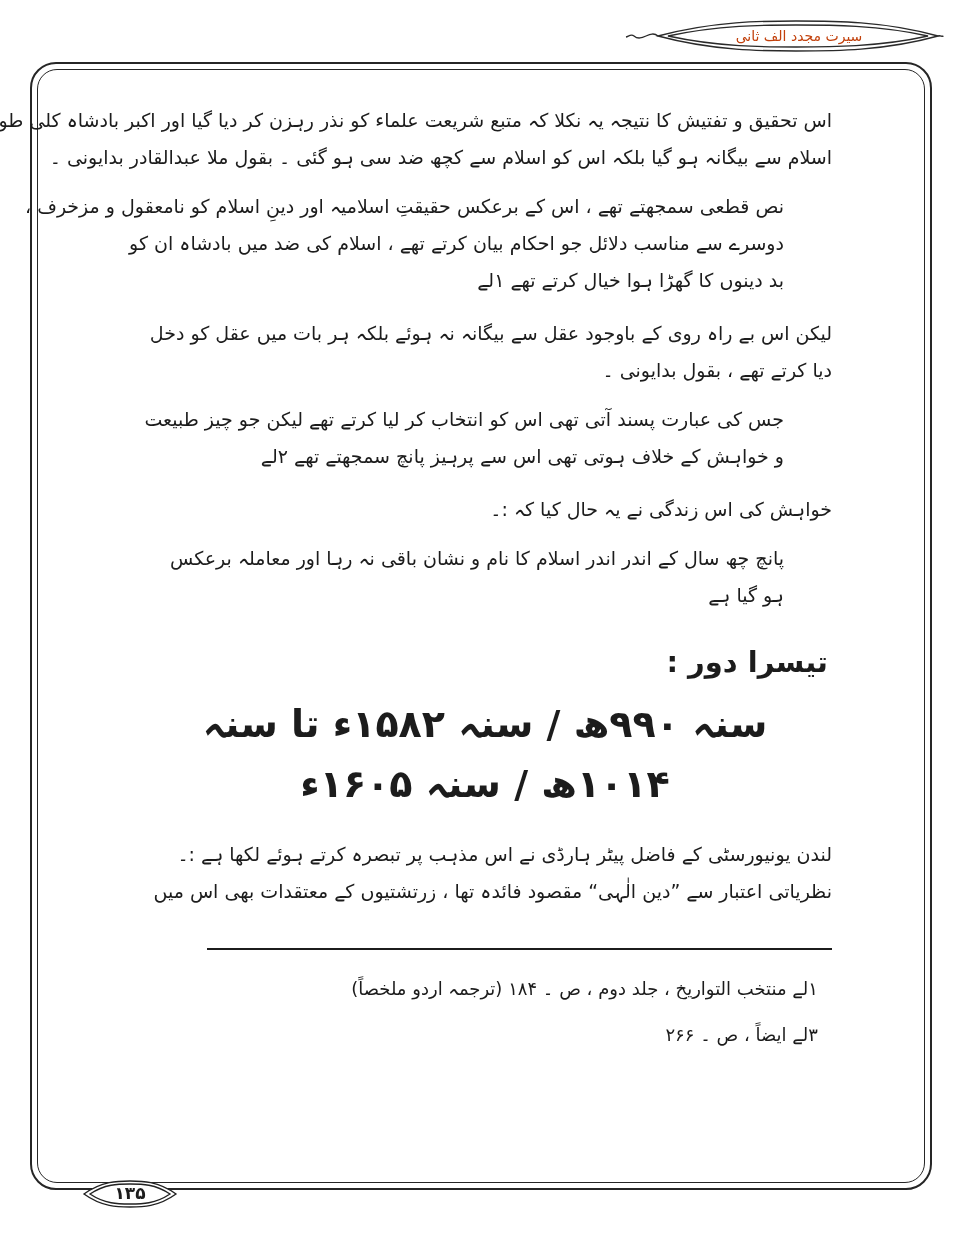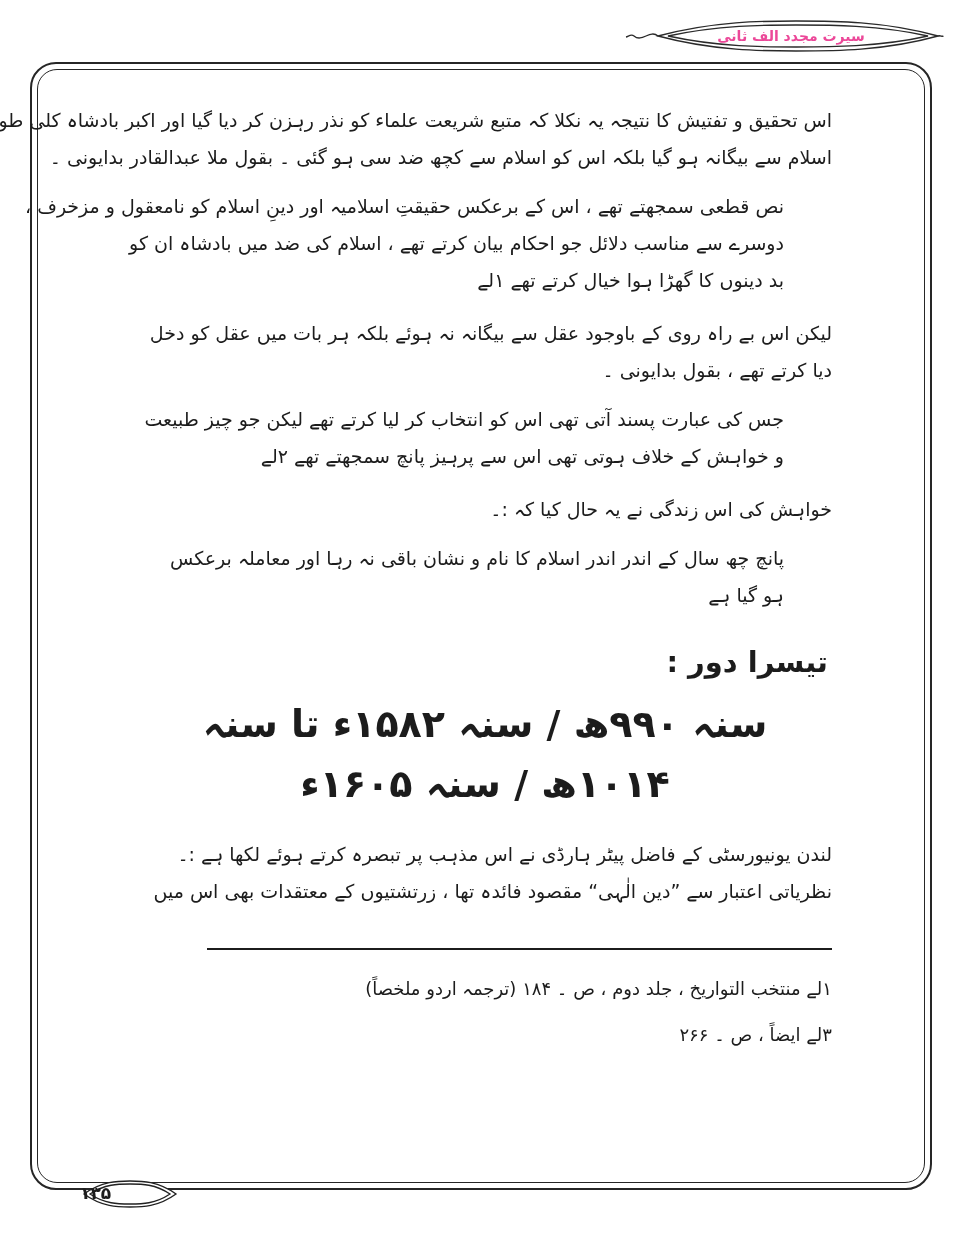--- a/index.html
+++ b/index.html
@@ -19,29 +19,29 @@
 
   
   .cartouche-svg {
     position: absolute;
     top: 16px;
     right: 16px;
   }
   .cartouche-title {
     position: absolute;
     top: 16px;
-    right: 24px;
+    right: 16px;
     width: 290px;
     height: 40px;
     line-height: 40px;
     text-align: center;
     font-size: 14px;
-    font-weight: bold;
+    font-weight: normal;
     direction: rtl;
-    color: #ec4899;
+    color: #c2410c;
     letter-spacing: 0.5px;
   }
 
   
   .frame-outer {
     position: absolute;
     top: 62px; left: 30px; right: 28px; bottom: 58px;
     border: 2.5px solid #262626;
     border-radius: 26px;
   }
@@ -85,35 +85,36 @@
   .footnote-rule {
     border: none;
     border-top: 2.5px solid #1c1c1c;
     width: 90%;
     margin: 38px 0 16px auto; 
     margin-right: 0;
   }
   .footnotes {
     font-size: 18px;
     line-height: 46px;
+    margin-right: 14px;
   }
 
   
   .page-badge {
     position: absolute;
     left: 80px;
     top: 1176px;
     width: 100px;
     height: 36px;
   }
   .page-badge svg { position: absolute; inset: 0; }
   .badge-num {
     position: absolute;
     inset: 0;
-    text-align: left;
+    text-align: center;
     line-height: 34px;
     font-size: 17px;
     font-weight: bold;
     direction: rtl;
     color: #1c1c1c;
   }
 </style>
 </head>
 <body>
 

